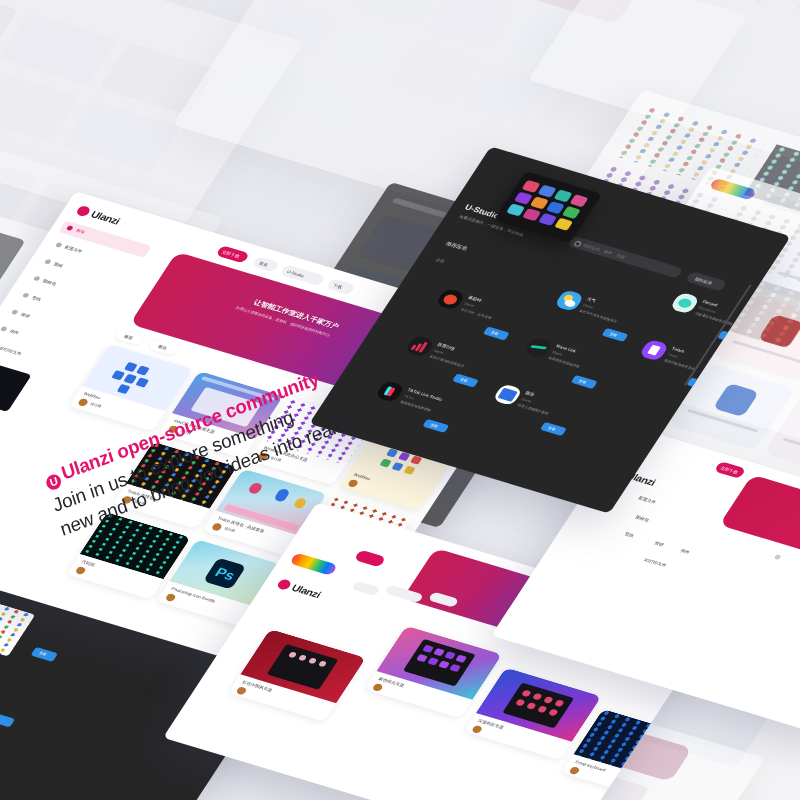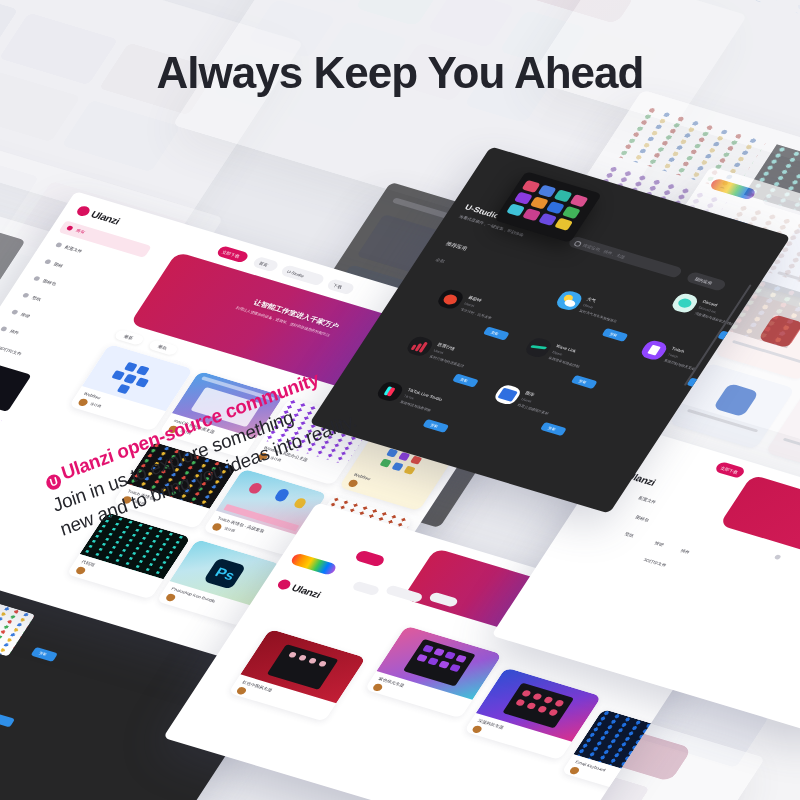--- a/index.html
+++ b/index.html
@@ -597,21 +597,20 @@
   <div class="panel faded2" style="left:430px;top:700px;width:280px;height:200px;
               transform:matrix(1,0.30,-0.55,0.84,0,0);">
     <div class="hero-red" style="left:14px;top:12px;width:200px;height:40px;opacity:.55;"></div>
     <div class="sq" style="left:14px;top:64px;width:88px;height:52px;background:#d5d9e8;border-radius:5px;"></div>
     <div class="sq" style="left:112px;top:64px;width:88px;height:52px;background:#e0d7e4;border-radius:5px;"></div>
   </div>
 
   <div class="panel" style="left:60px;top:585px;width:180px;height:120px;
               transform:matrix(1,0.30,-0.55,0.84,0,0);background:#fbfbfd;z-index:12;"></div>
 
-  <div id="headline">Always Keep You Ahead</div>
 
   <div id="tagline">
     <div class="t1">
       <span class="ulz">U</span><span>Ulanzi open-source community</span>
     </div>
     <div class="t2">Join in us to explore something</div>
     <div class="t3">new and to bring you ideas into reality.</div>
   </div>
 
 </div>

